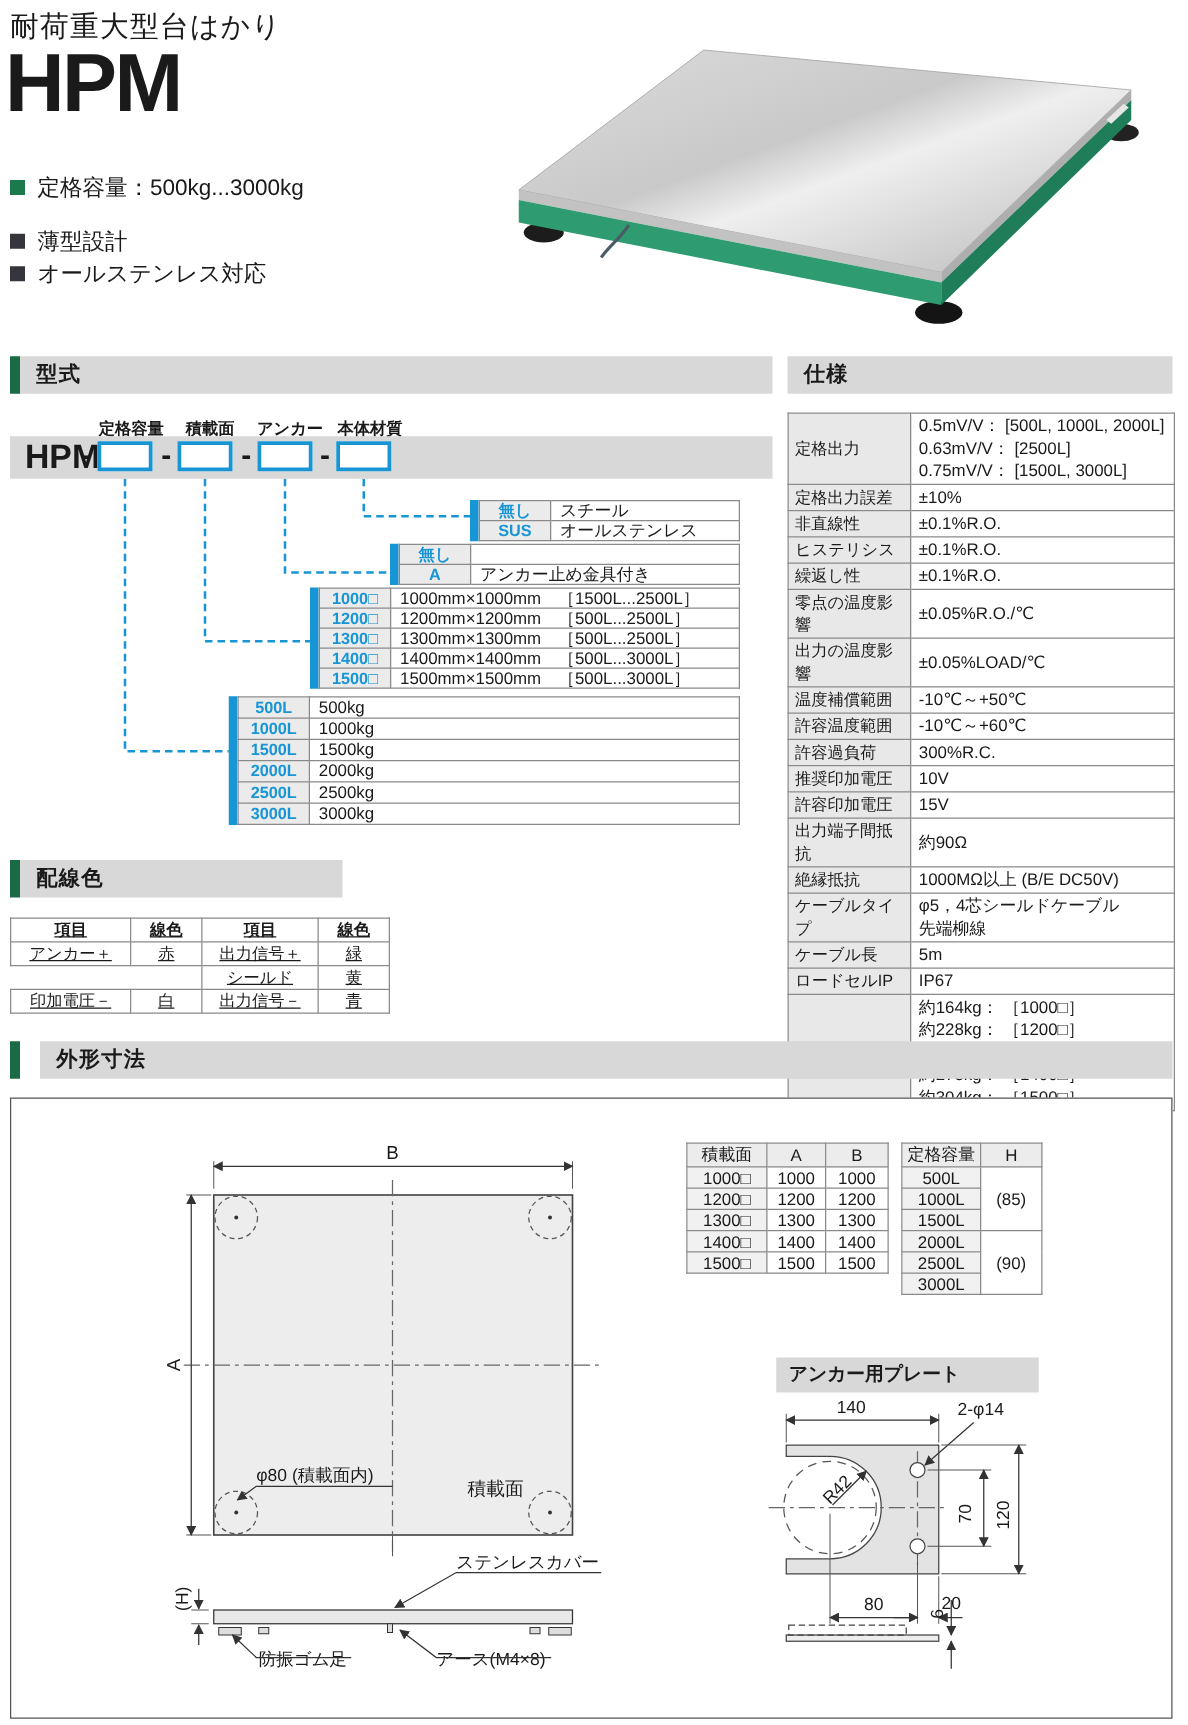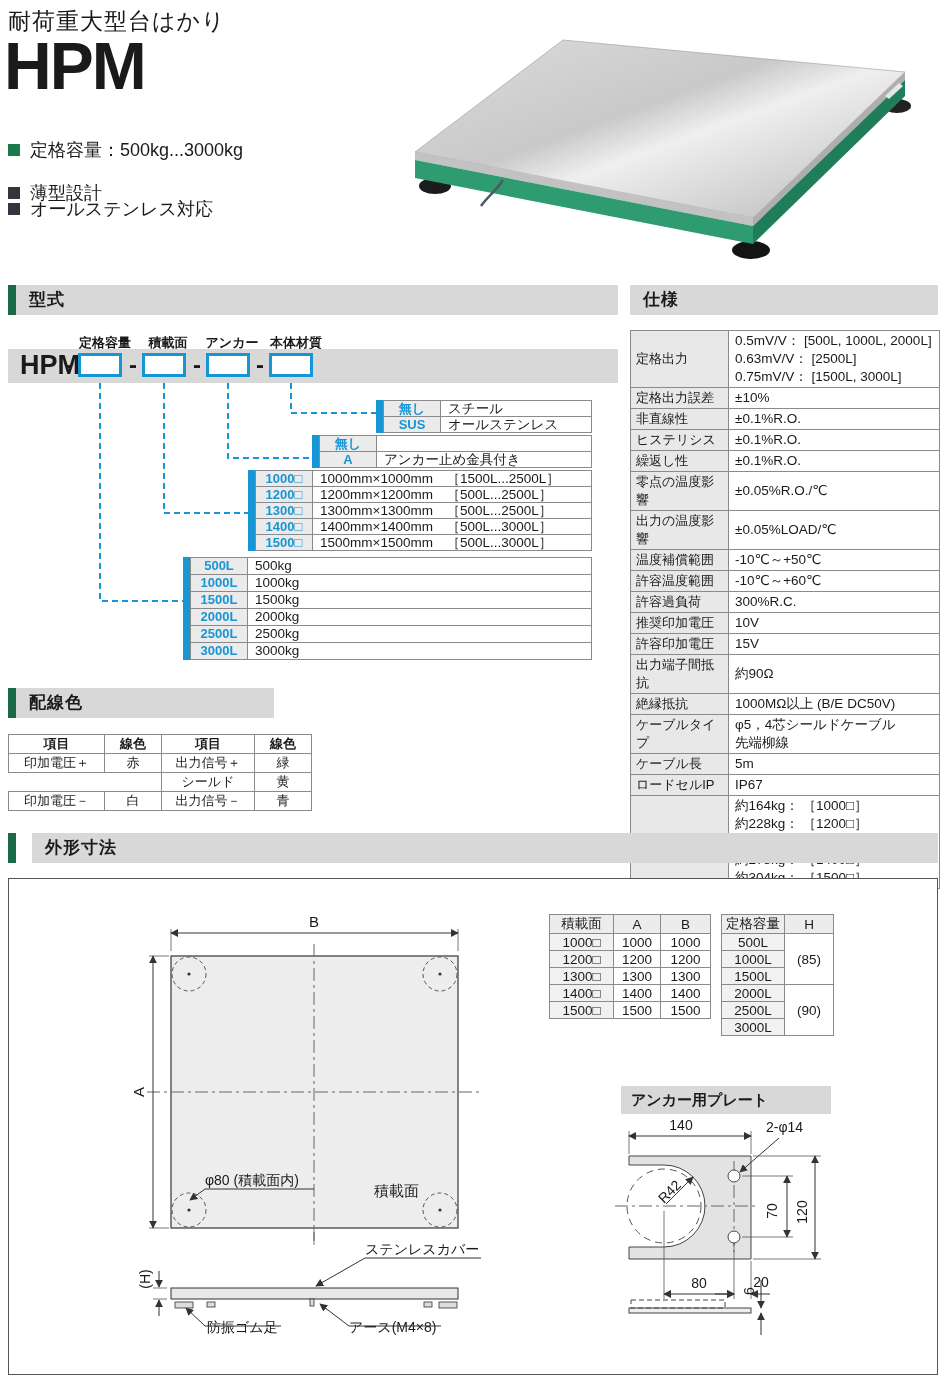--- a/index.html
+++ b/index.html
@@ -11,21 +11,21 @@
   }
   *{box-sizing:border-box;margin:0;padding:0;}
   body{background:#fff;font-family:"Liberation Sans","DejaVu Sans",sans-serif;color:var(--ink);}
   #page{position:relative;width:950px;height:1380px;background:#fff;overflow:hidden;}
 
   
   .subtitle{position:absolute;left:8px;top:6px;font-size:23px;font-weight:500;letter-spacing:1px;}
   .bigtitle{position:absolute;left:4px;top:28px;font-size:66px;font-weight:900;letter-spacing:-2px;}
   .feature{position:absolute;left:8px;display:flex;align-items:center;font-size:18px;}
   .feature .sq{width:12px;height:12px;margin-right:10px;flex:0 0 auto;}
-  .f1{top:138px;} .f2{top:181px;} .f3{top:197px;}
+  .f1{top:138px;} .f2{top:181px;} .f3{top:207px;}
   .sq.green{background:#1A7A4C;} .sq.dark{background:#35353D;}
   #product-svg{position:absolute;left:385px;top:0px;}
 
   
   .sechdr{position:absolute;height:30px;display:flex;}
   .sechdr .bar{width:8px;background:var(--green);}
   .sechdr .lbl{flex:1;background:var(--bar);font-size:17px;font-weight:bold;line-height:30px;padding-left:13px;letter-spacing:1px;}
   #hdr-model{left:8px;top:285px;width:610px;}
   #hdr-spec{left:630px;top:285px;width:308px;flex-direction:column;}
   #hdr-wiring{left:8px;top:688px;width:266px;}
@@ -56,21 +56,21 @@
 
   
   #specwrap{position:absolute;left:630px;top:330px;}
   #specwrap table{border-collapse:collapse;width:310px;background:#fff;}
   #specwrap td{border:1px solid var(--bd);font-size:13px;vertical-align:middle;}
   #specwrap td.sl{width:98px;background:#E8E8E8;padding:1px 5px;height:17px;}
   #specwrap td.sv{padding:1px 6px;font-size:13.5px;white-space:pre-line;line-height:18px;margin-left:12px;}
 
   
   #wiringwrap{position:absolute;left:8px;top:734px;}
-  #wiringwrap table{border-collapse:collapse;}
+  #wiringwrap table{border-collapse:collapse;text-decoration:underline;}
   #wiringwrap th,#wiringwrap td{border:1px solid var(--bd);font-size:13px;height:16px;padding:0 4px;text-align:center;background:#fff;}
   #wiringwrap th{font-weight:bold;}
   #wiringwrap .c0{width:96px;} #wiringwrap .c1{width:57px;} #wiringwrap .c2{width:93px;} #wiringwrap .c3{width:57px;}
   #wiringwrap td.ghost{border:none;background:transparent;}
 
   
   #dimbox{position:absolute;left:8px;top:878px;width:930px;height:497px;border:1px solid #555;background:#fff;}
   #dim-svg{position:absolute;left:0;top:0;}
   .dtable{position:absolute;}
   .dtable table{border-collapse:collapse;background:#fff;}
@@ -351,21 +351,21 @@
   <div id="wiringwrap">
     <table>
       <tbody>
           <tr>
         <th class="c0">項目</th>
         <th class="c1">線色</th>
         <th class="c2">項目</th>
         <th class="c3">線色</th>
       </tr>
       <tr>
-        <td class="c0">印加電圧＋</td>
+        <td class="c0">アンカー＋</td>
         <td class="c1">赤</td>
         <td class="c2">出力信号＋</td>
         <td class="c3">緑</td>
       </tr>
       <tr>
         <td class="c0 ghost"></td>
         <td class="c1 ghost"></td>
         <td class="c2">シールド</td>
         <td class="c3">黄</td>
       </tr>

